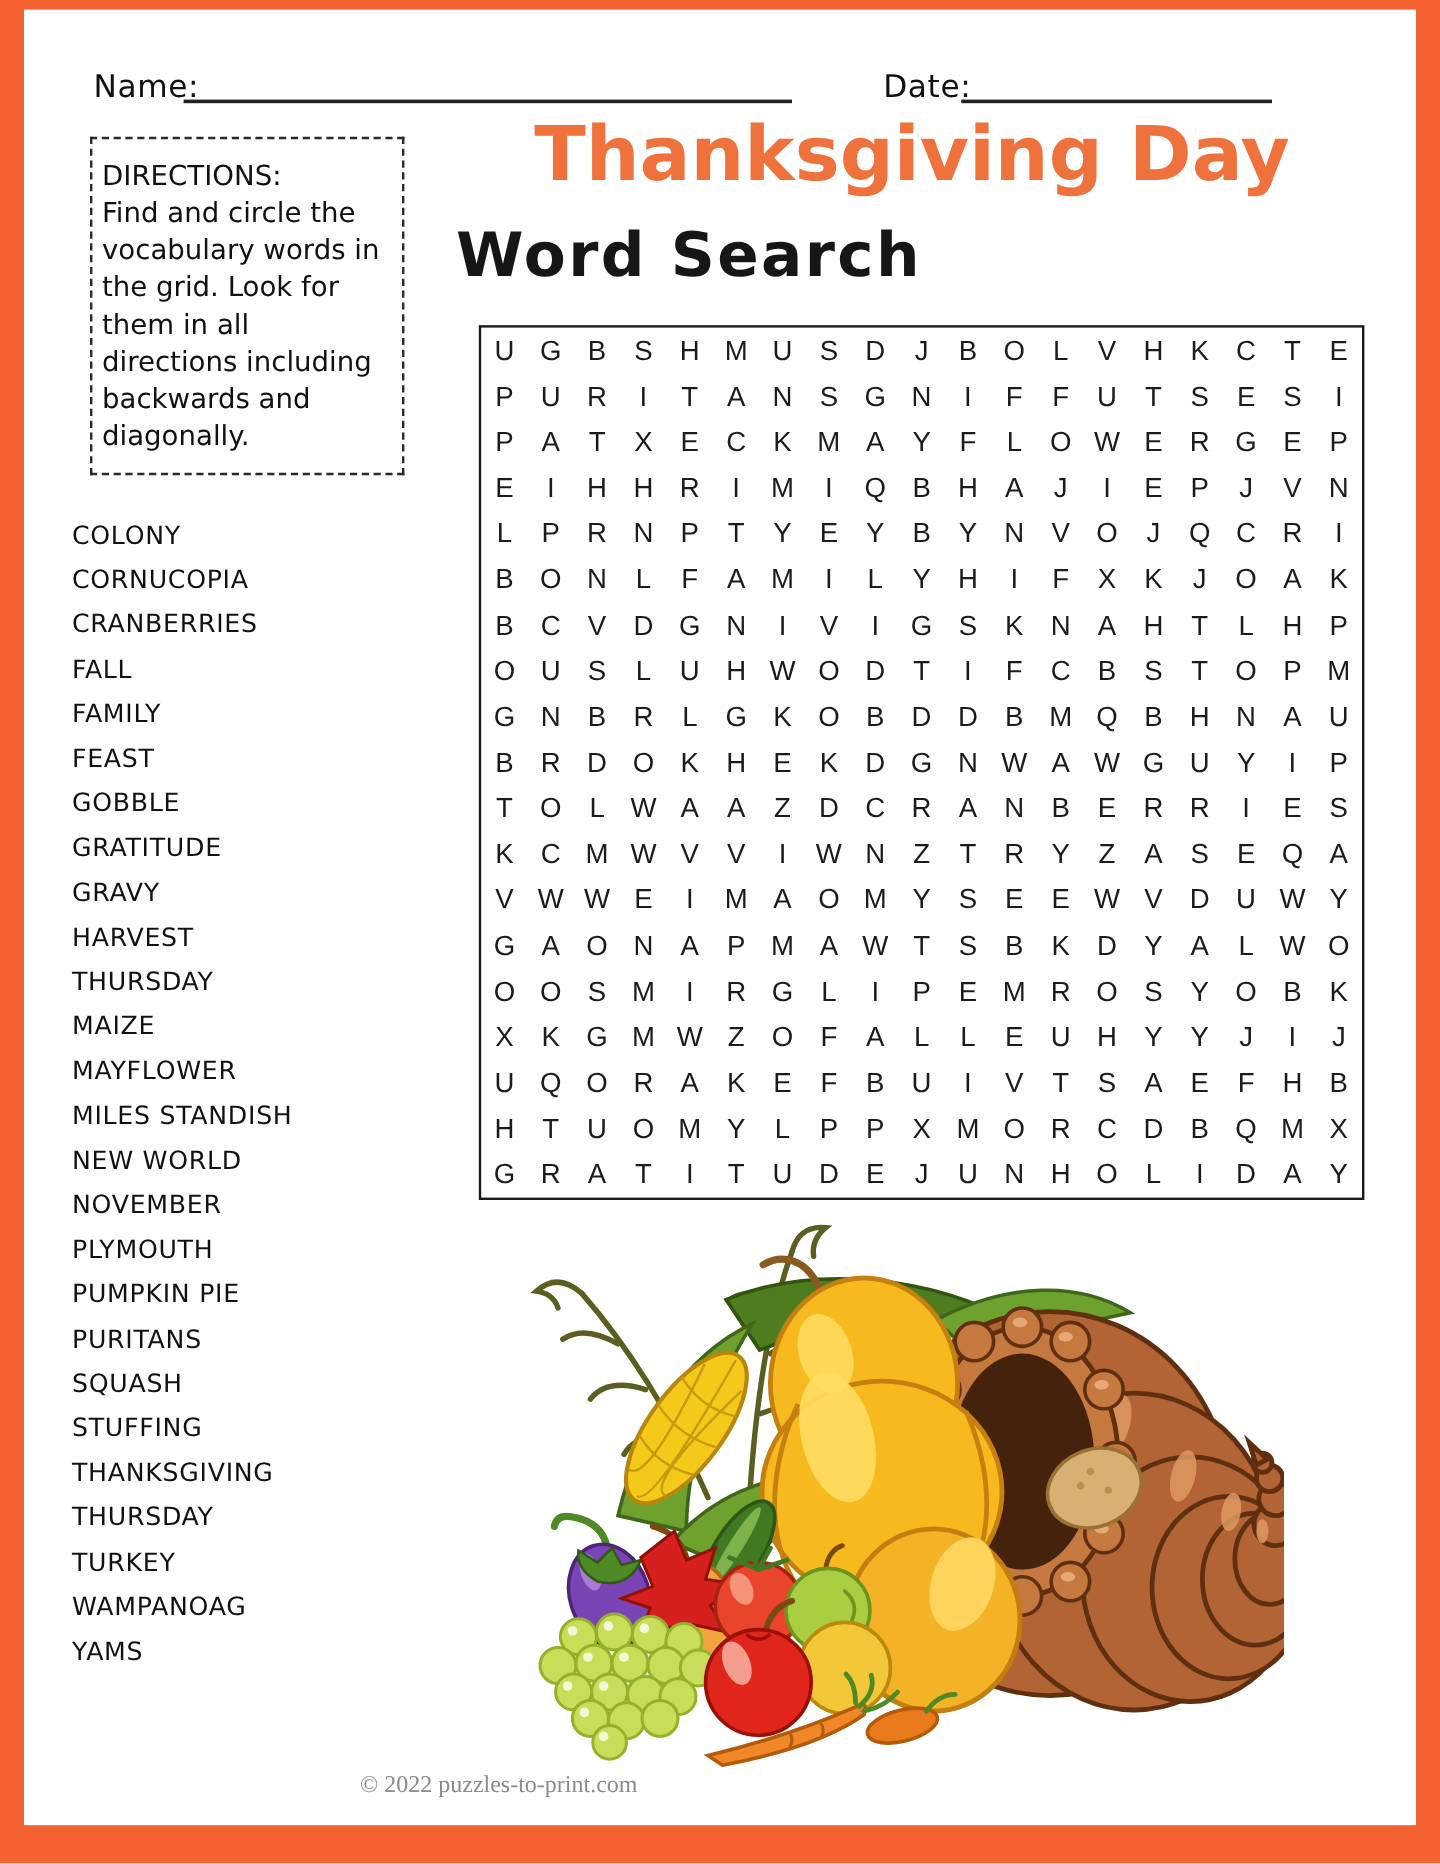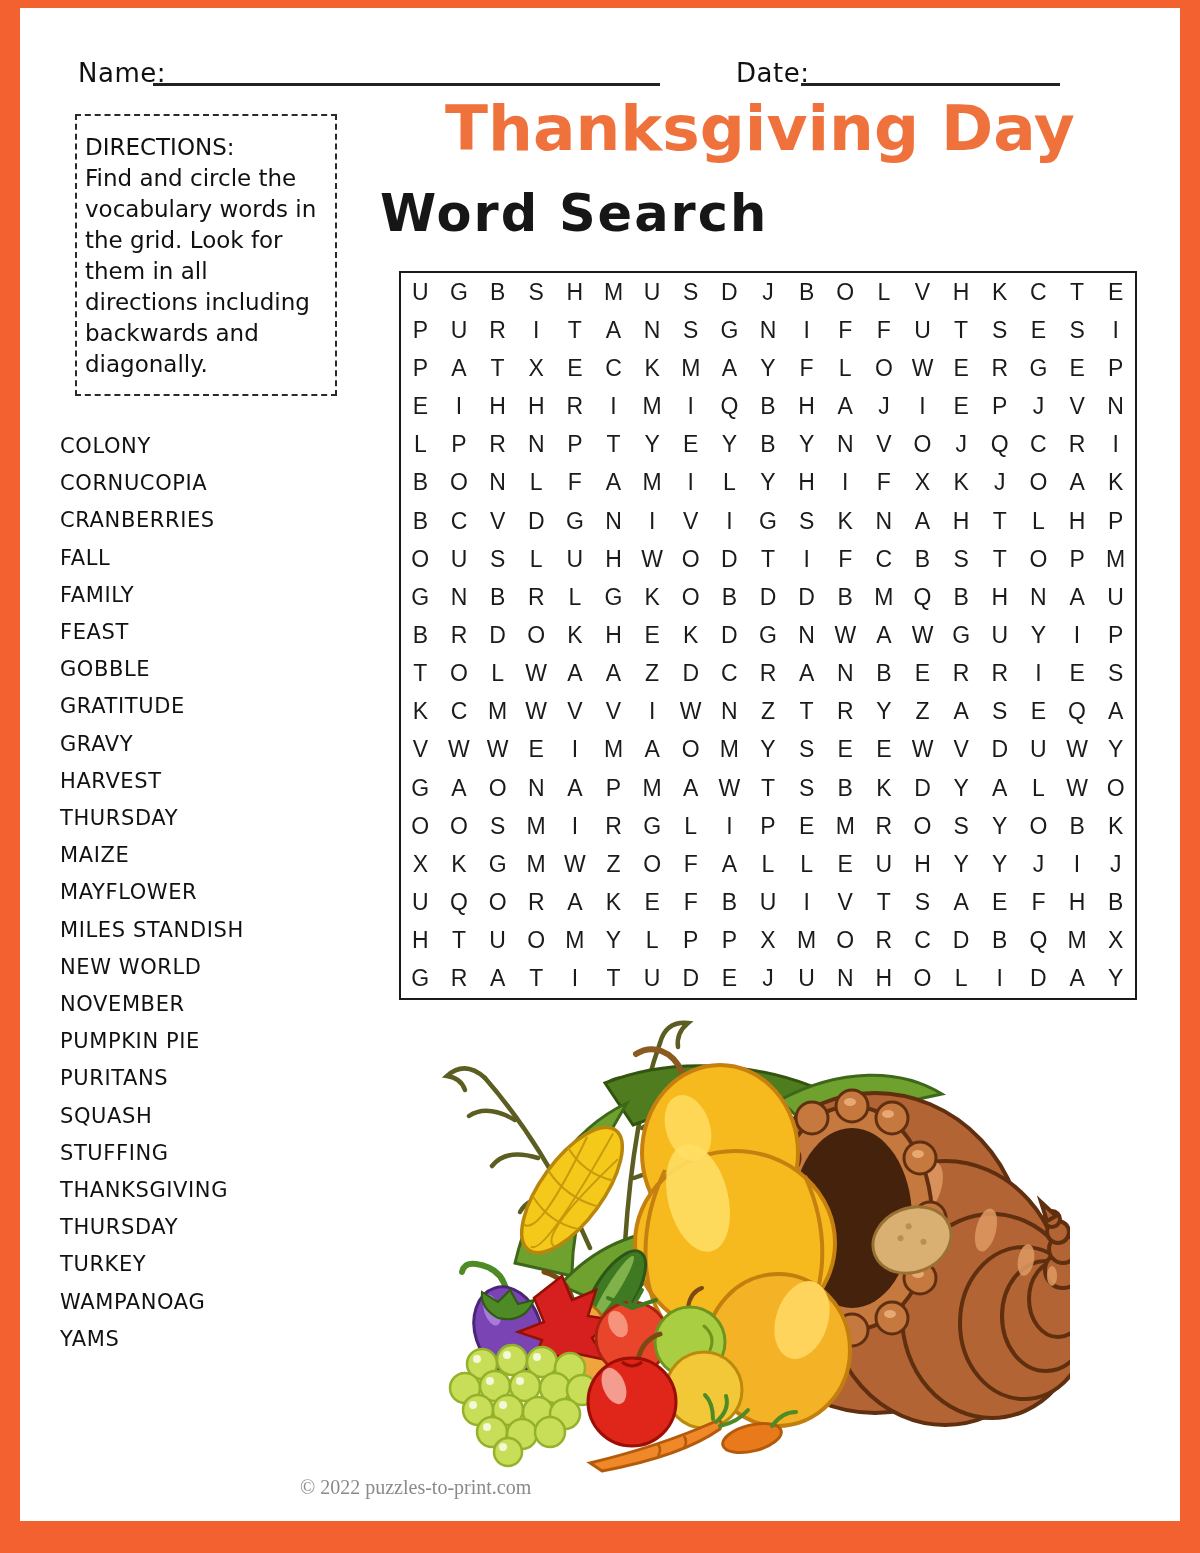--- a/index.html
+++ b/index.html
@@ -70,20 +70,21 @@
         <div class="word">GOBBLE</div>
         <div class="word">GRATITUDE</div>
         <div class="word">GRAVY</div>
         <div class="word">HARVEST</div>
         <div class="word">THURSDAY</div>
         <div class="word">MAIZE</div>
         <div class="word">MAYFLOWER</div>
         <div class="word">MILES STANDISH</div>
         <div class="word">NEW WORLD</div>
         <div class="word">NOVEMBER</div>
+        <div class="word">PLYMOUTH</div>
         <div class="word">PUMPKIN PIE</div>
         <div class="word">PURITANS</div>
         <div class="word">SQUASH</div>
         <div class="word">STUFFING</div>
         <div class="word">THANKSGIVING</div>
         <div class="word">THURSDAY</div>
         <div class="word">TURKEY</div>
         <div class="word">WAMPANOAG</div>
         <div class="word">YAMS</div>
       </div>

